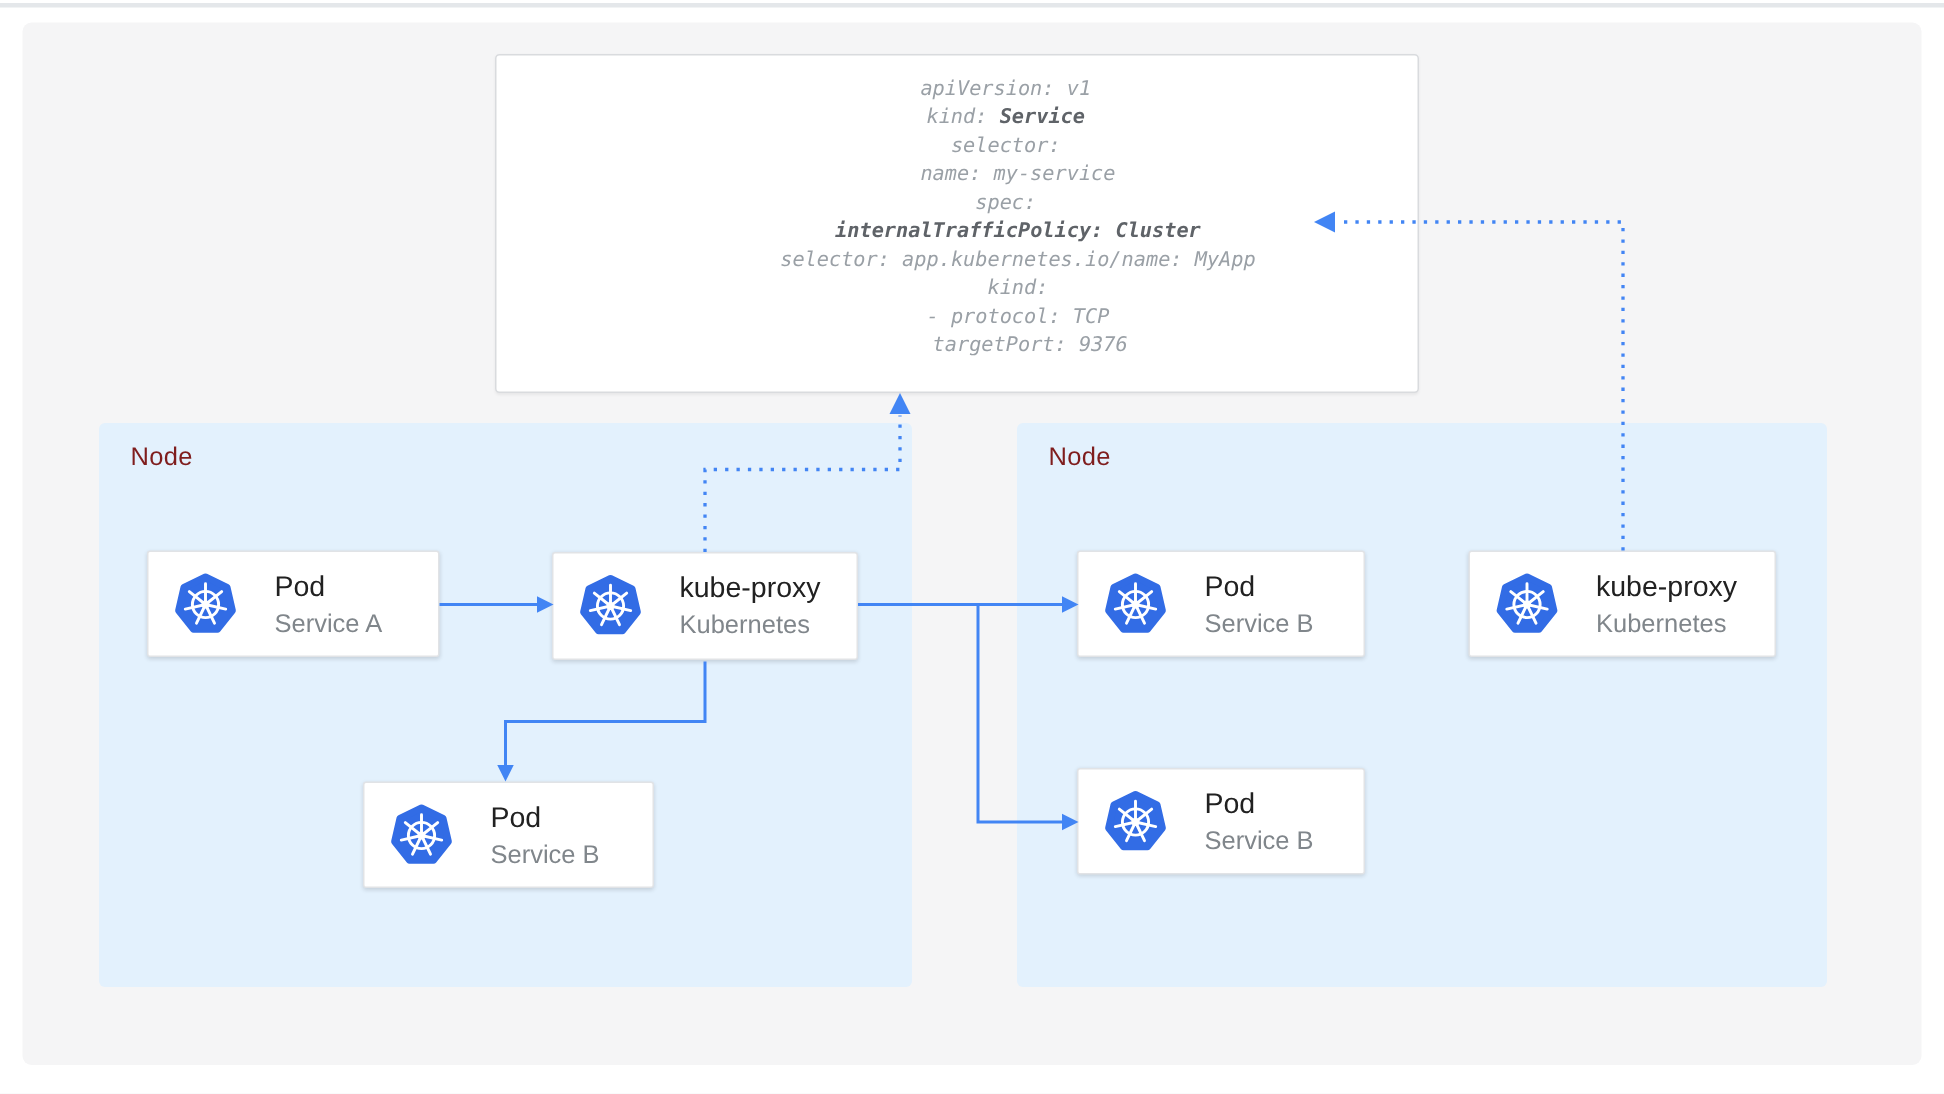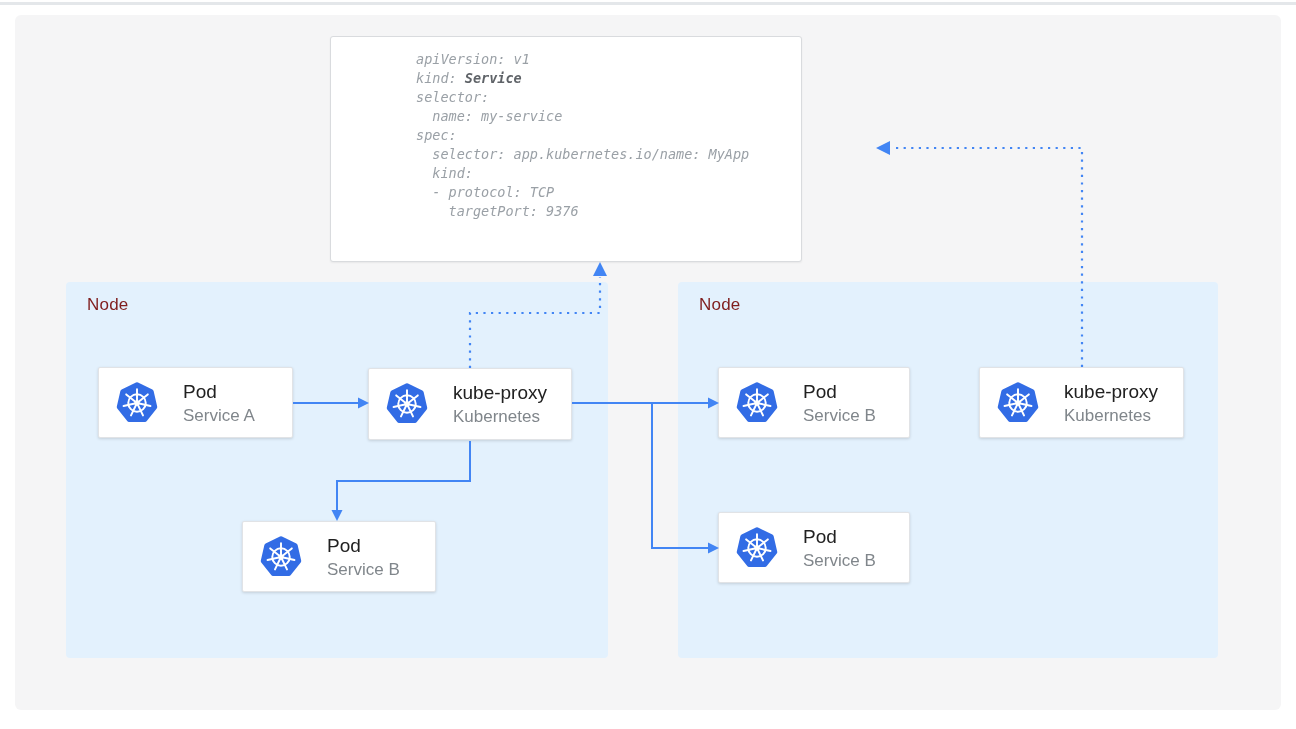--- a/index.html
+++ b/index.html
@@ -24,24 +24,25 @@
   .node-box{
     position:absolute;background:var(--node-bg);border-radius:4px;
   }
   .node-box.left{left:66px;top:282px;width:542px;height:376px;}
   .node-box.right{left:678px;top:282px;width:540px;height:376px;}
   .node-label{
     position:absolute;left:21px;top:13px;
     font-size:17px;color:#7f1d1d;letter-spacing:.2px;
   }
   .yaml-card{
-    position:absolute;left:330px;top:36px;width:472px;height:226px;
+    position:absolute;left:330px;top:36px;width:616px;height:226px;
     background:#ffffff;border:1px solid #d9dbde;border-radius:3px;
     box-shadow:0 1px 2px rgba(0,0,0,.06);
     padding:13px 20px 0 85px;
+    text-align:center;
   }
   .code-line{
     font-family:"DejaVu Sans Mono",monospace;
     font-style:italic;font-size:13.5px;line-height:19px;
     color:var(--code-gray);white-space:pre;
   }
   .code-line .b{font-weight:bold;color:var(--code-bold);}
   .card{
     position:absolute;background:#ffffff;border:1px solid #e1e3e6;border-radius:2px;
     box-shadow:0 1px 3px rgba(0,0,0,.14);
@@ -75,20 +76,21 @@
   <div class="node-box right">
     <div class="node-label">Node</div>
   </div>
 
   <div class="yaml-card">
     <div class="code-line"><span>apiVersion: v1</span></div>
     <div class="code-line"><span>kind: </span><span class="b">Service</span></div>
     <div class="code-line"><span>selector:</span></div>
     <div class="code-line"><span>  name: my-service</span></div>
     <div class="code-line"><span>spec:</span></div>
+    <div class="code-line"><span class="b">  internalTrafficPolicy: Cluster</span></div>
     <div class="code-line"><span>  selector: app.kubernetes.io/name: MyApp</span></div>
     <div class="code-line"><span>  kind:</span></div>
     <div class="code-line"><span>  - protocol: TCP</span></div>
     <div class="code-line"><span>    targetPort: 9376</span></div>
   </div>
 
   <div class="card" style="left:98px;top:367px;width:195px;height:71px;">
     <svg class="logo" viewBox="-20 -20 40 40">
       <path class="k8s-hept" d="M0,-16 L12.5,-9.98 L15.6,3.56 L6.94,14.42 L-6.94,14.42 L-15.6,3.56 L-12.5,-9.98 Z"></path>
       <circle class="k8s-wheel" r="7.6"></circle>

